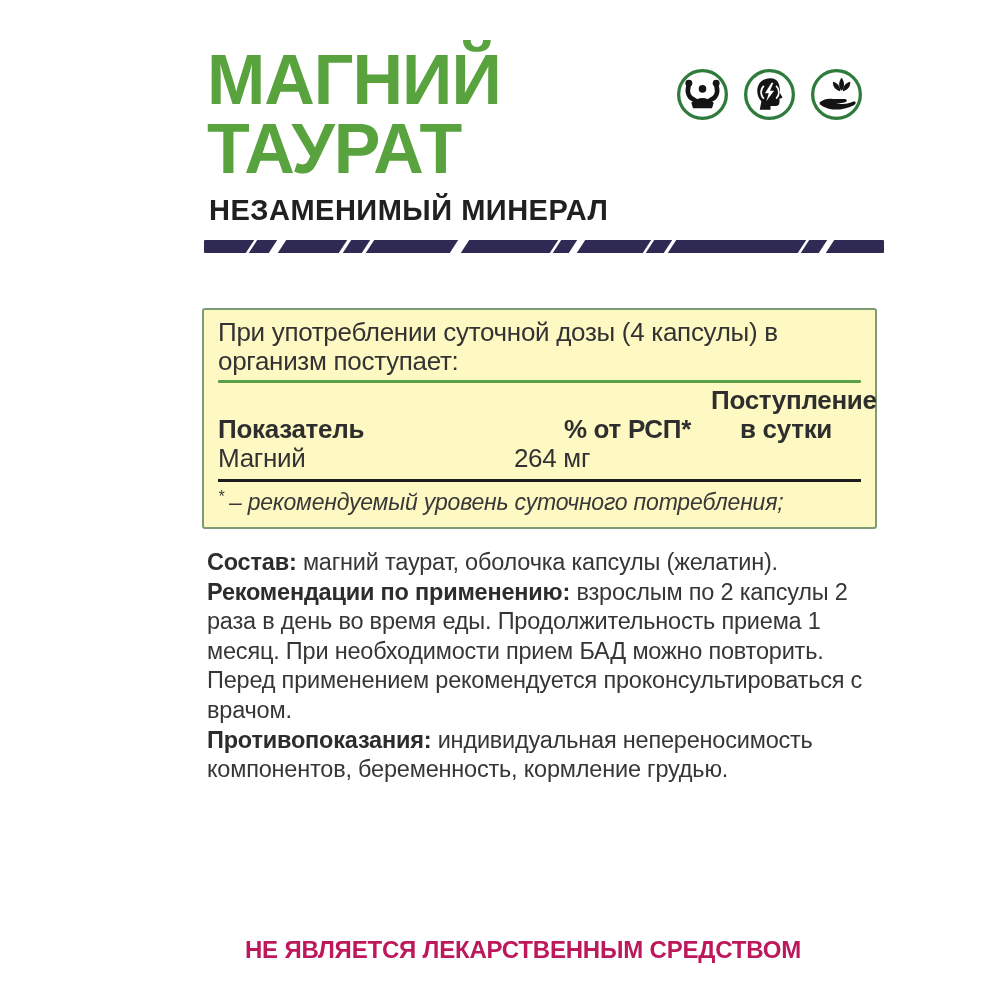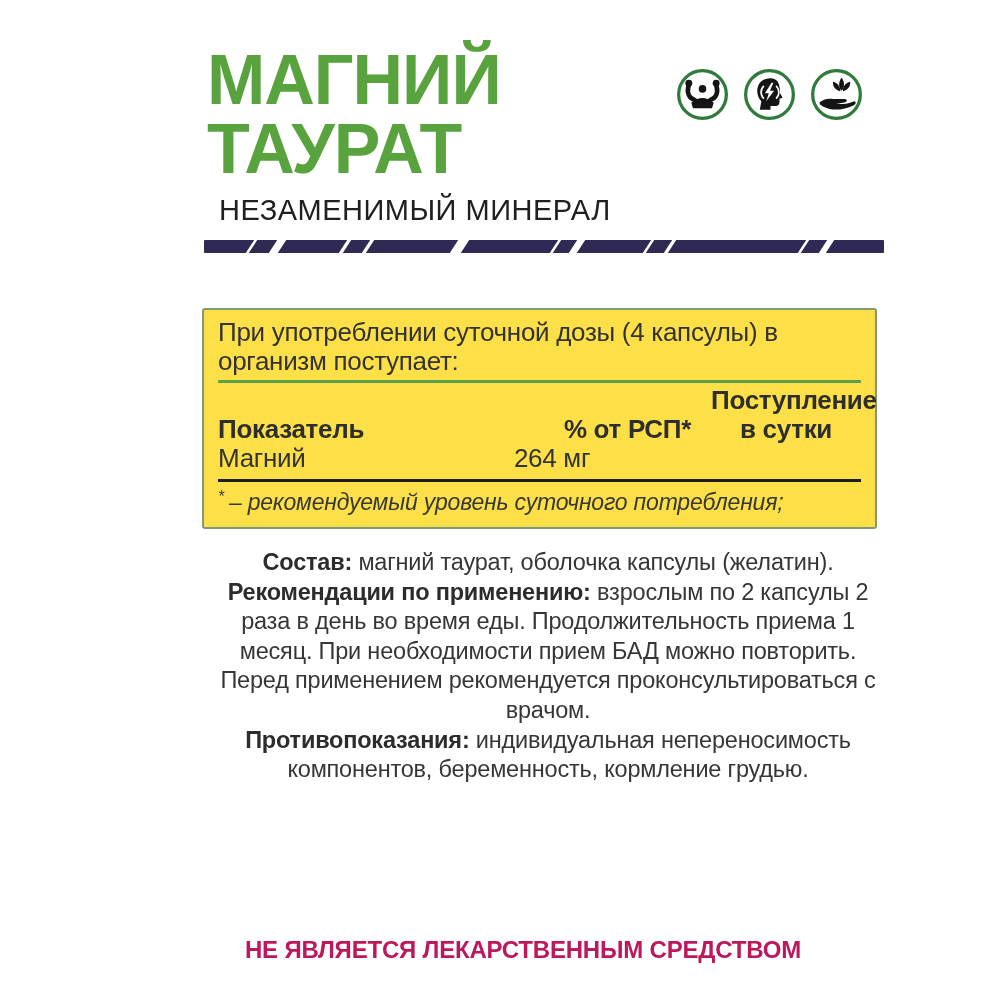--- a/index.html
+++ b/index.html
@@ -10,22 +10,22 @@
     overflow:hidden; margin:0 auto;
   }
 
   
   .title {
     position:absolute; left:168px; top:46px;
     font-size:70px; font-weight:bold; line-height:0.99; letter-spacing:-1px;
     color:#58a33d; text-transform:uppercase;
   }
   .subtitle {
-    position:absolute; left:180px; top:194px;
-    font-size:29px; font-weight:400; letter-spacing:0.5px; color:#202020;
+    position:absolute; left:170px; top:194px;
+    font-size:29px; font-weight:700; letter-spacing:0.5px; color:#202020;
   }
   .icons-row {
     position:absolute; left:637px; top:68px;
     display:flex; gap:14px;
   }
   .icon-badge { width:53px; height:53px; }
   .icon-badge svg { width:100%; height:100%; display:block; }
 
   
   .deco-bar {
@@ -34,39 +34,39 @@
   }
   .deco-bar .slash {
     position:absolute; top:-3px; bottom:-3px; background:#ffffff;
     transform:skewX(-33deg);
   }
 
   
   .nutri-box {
     position:absolute; left:163px; top:308px; width:675px;
     border:2px solid #7d9b74; border-radius:3px;
-    padding:8px 14px 9px 14px; background:#fde047;
+    padding:8px 14px 9px 14px; background:#fef9c3;
   }
   .nutri-intro { font-size:26px; line-height:1.1; letter-spacing:-0.3px; color:#333; }
   .green-rule { height:3px; background:#5ba049; margin:5px 0 3px 0; border-radius:1px; }
   .nutri-grid { display:grid; grid-template-columns:175px 1fr 150px; align-items:end;gap:20px; }
   .nutri-grid .c1 { text-align:left; }
   .nutri-grid .c2 { text-align:center; }
   .nutri-grid .c3 { text-align:right; }
   .nutri-head { font-weight:bold; font-size:26px; line-height:1.12; letter-spacing:-0.3px; color:#2e2e2e; }
   .nutri-val  { font-size:26px; line-height:1.12; letter-spacing:-0.3px; color:#333; }
   .black-rule { height:3px; background:#1d1d1d; margin:5px 0 5px 0; }
   .footnote { font-style:italic; font-size:23px; line-height:1.32; letter-spacing:-0.2px; color:#383838; }
   .footnote .star { vertical-align:super; font-size:68%; font-style:italic; }
   .footnote .fn-text { margin-left:5px; }
 
   
   .info-block {
     position:absolute; left:168px; top:548px; width:682px;
-    font-size:23.5px; line-height:1.26; letter-spacing:-0.2px; color:#363636;text-align:center;
+    font-size:23.5px; line-height:1.26; letter-spacing:-0.2px; color:#363636;
   }
   .info-block p { margin:0; }
   .lead { font-weight:bold; color:#2c2c2c; }
 
   
   .disclaimer {
     position:absolute; right:160px; top:936px; width:560px;
     text-align:right; font-size:24px; font-weight:bold;
     letter-spacing:-0.2px; color:#be185d;
   }

